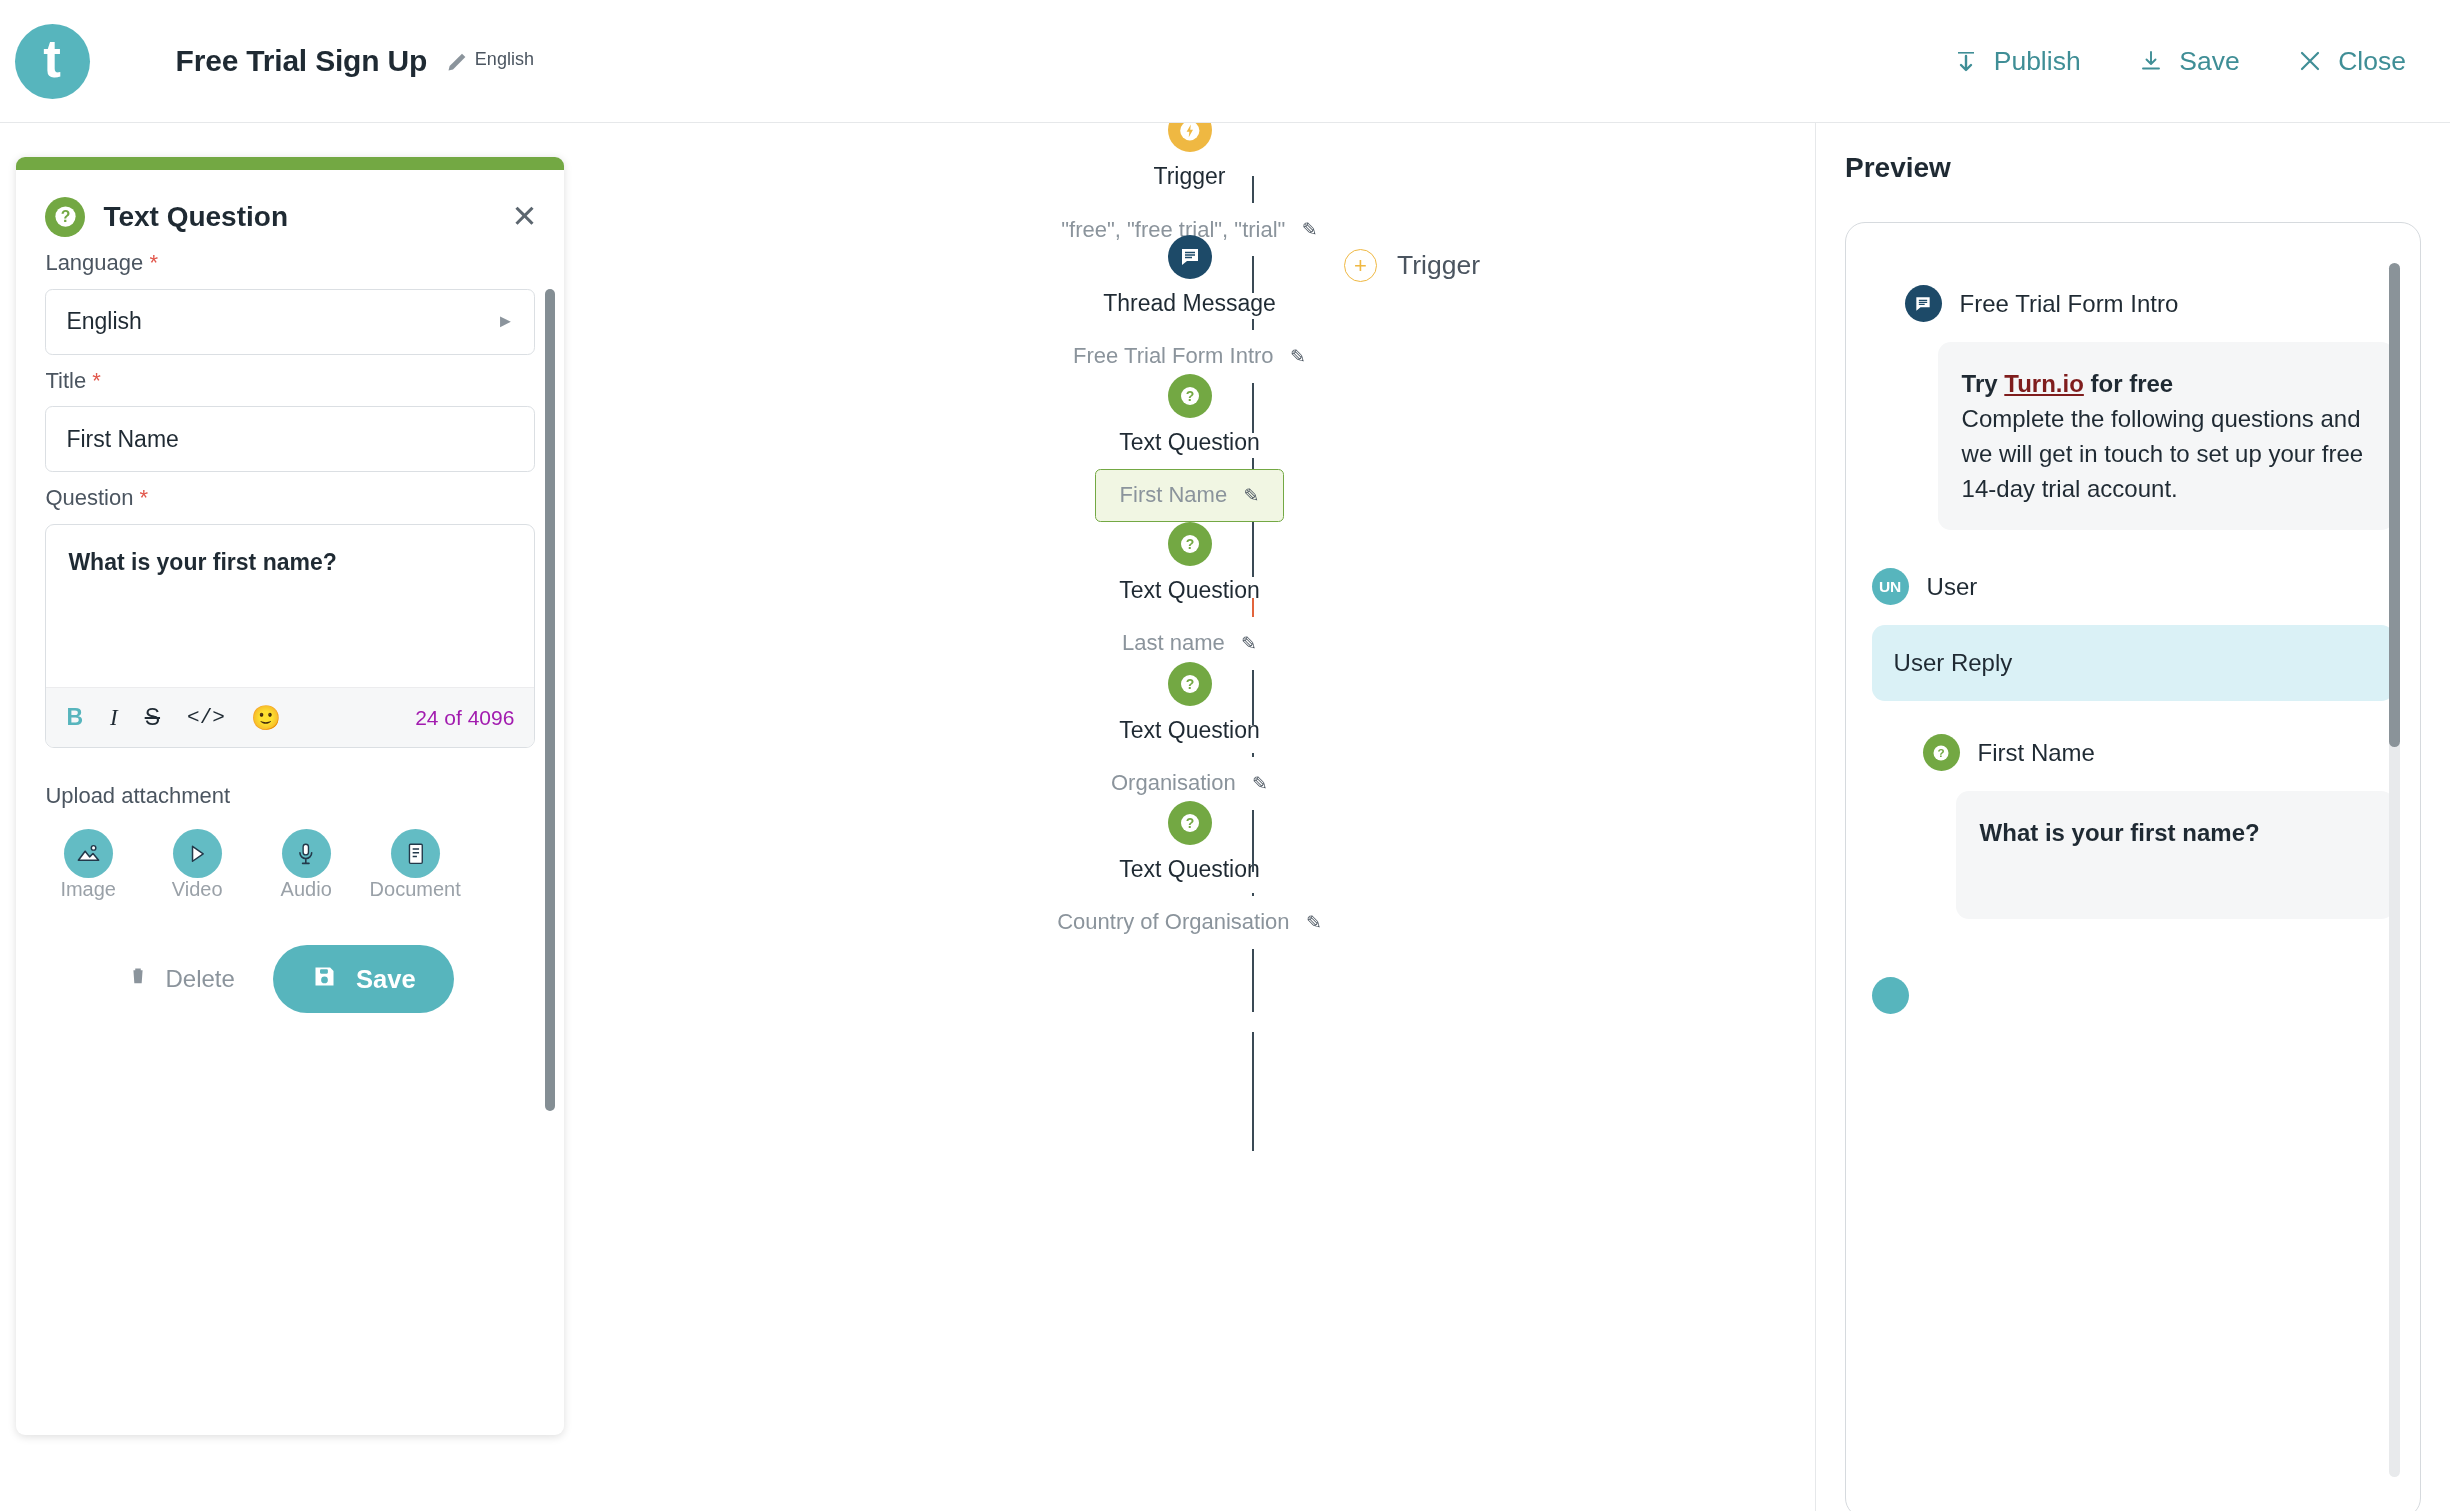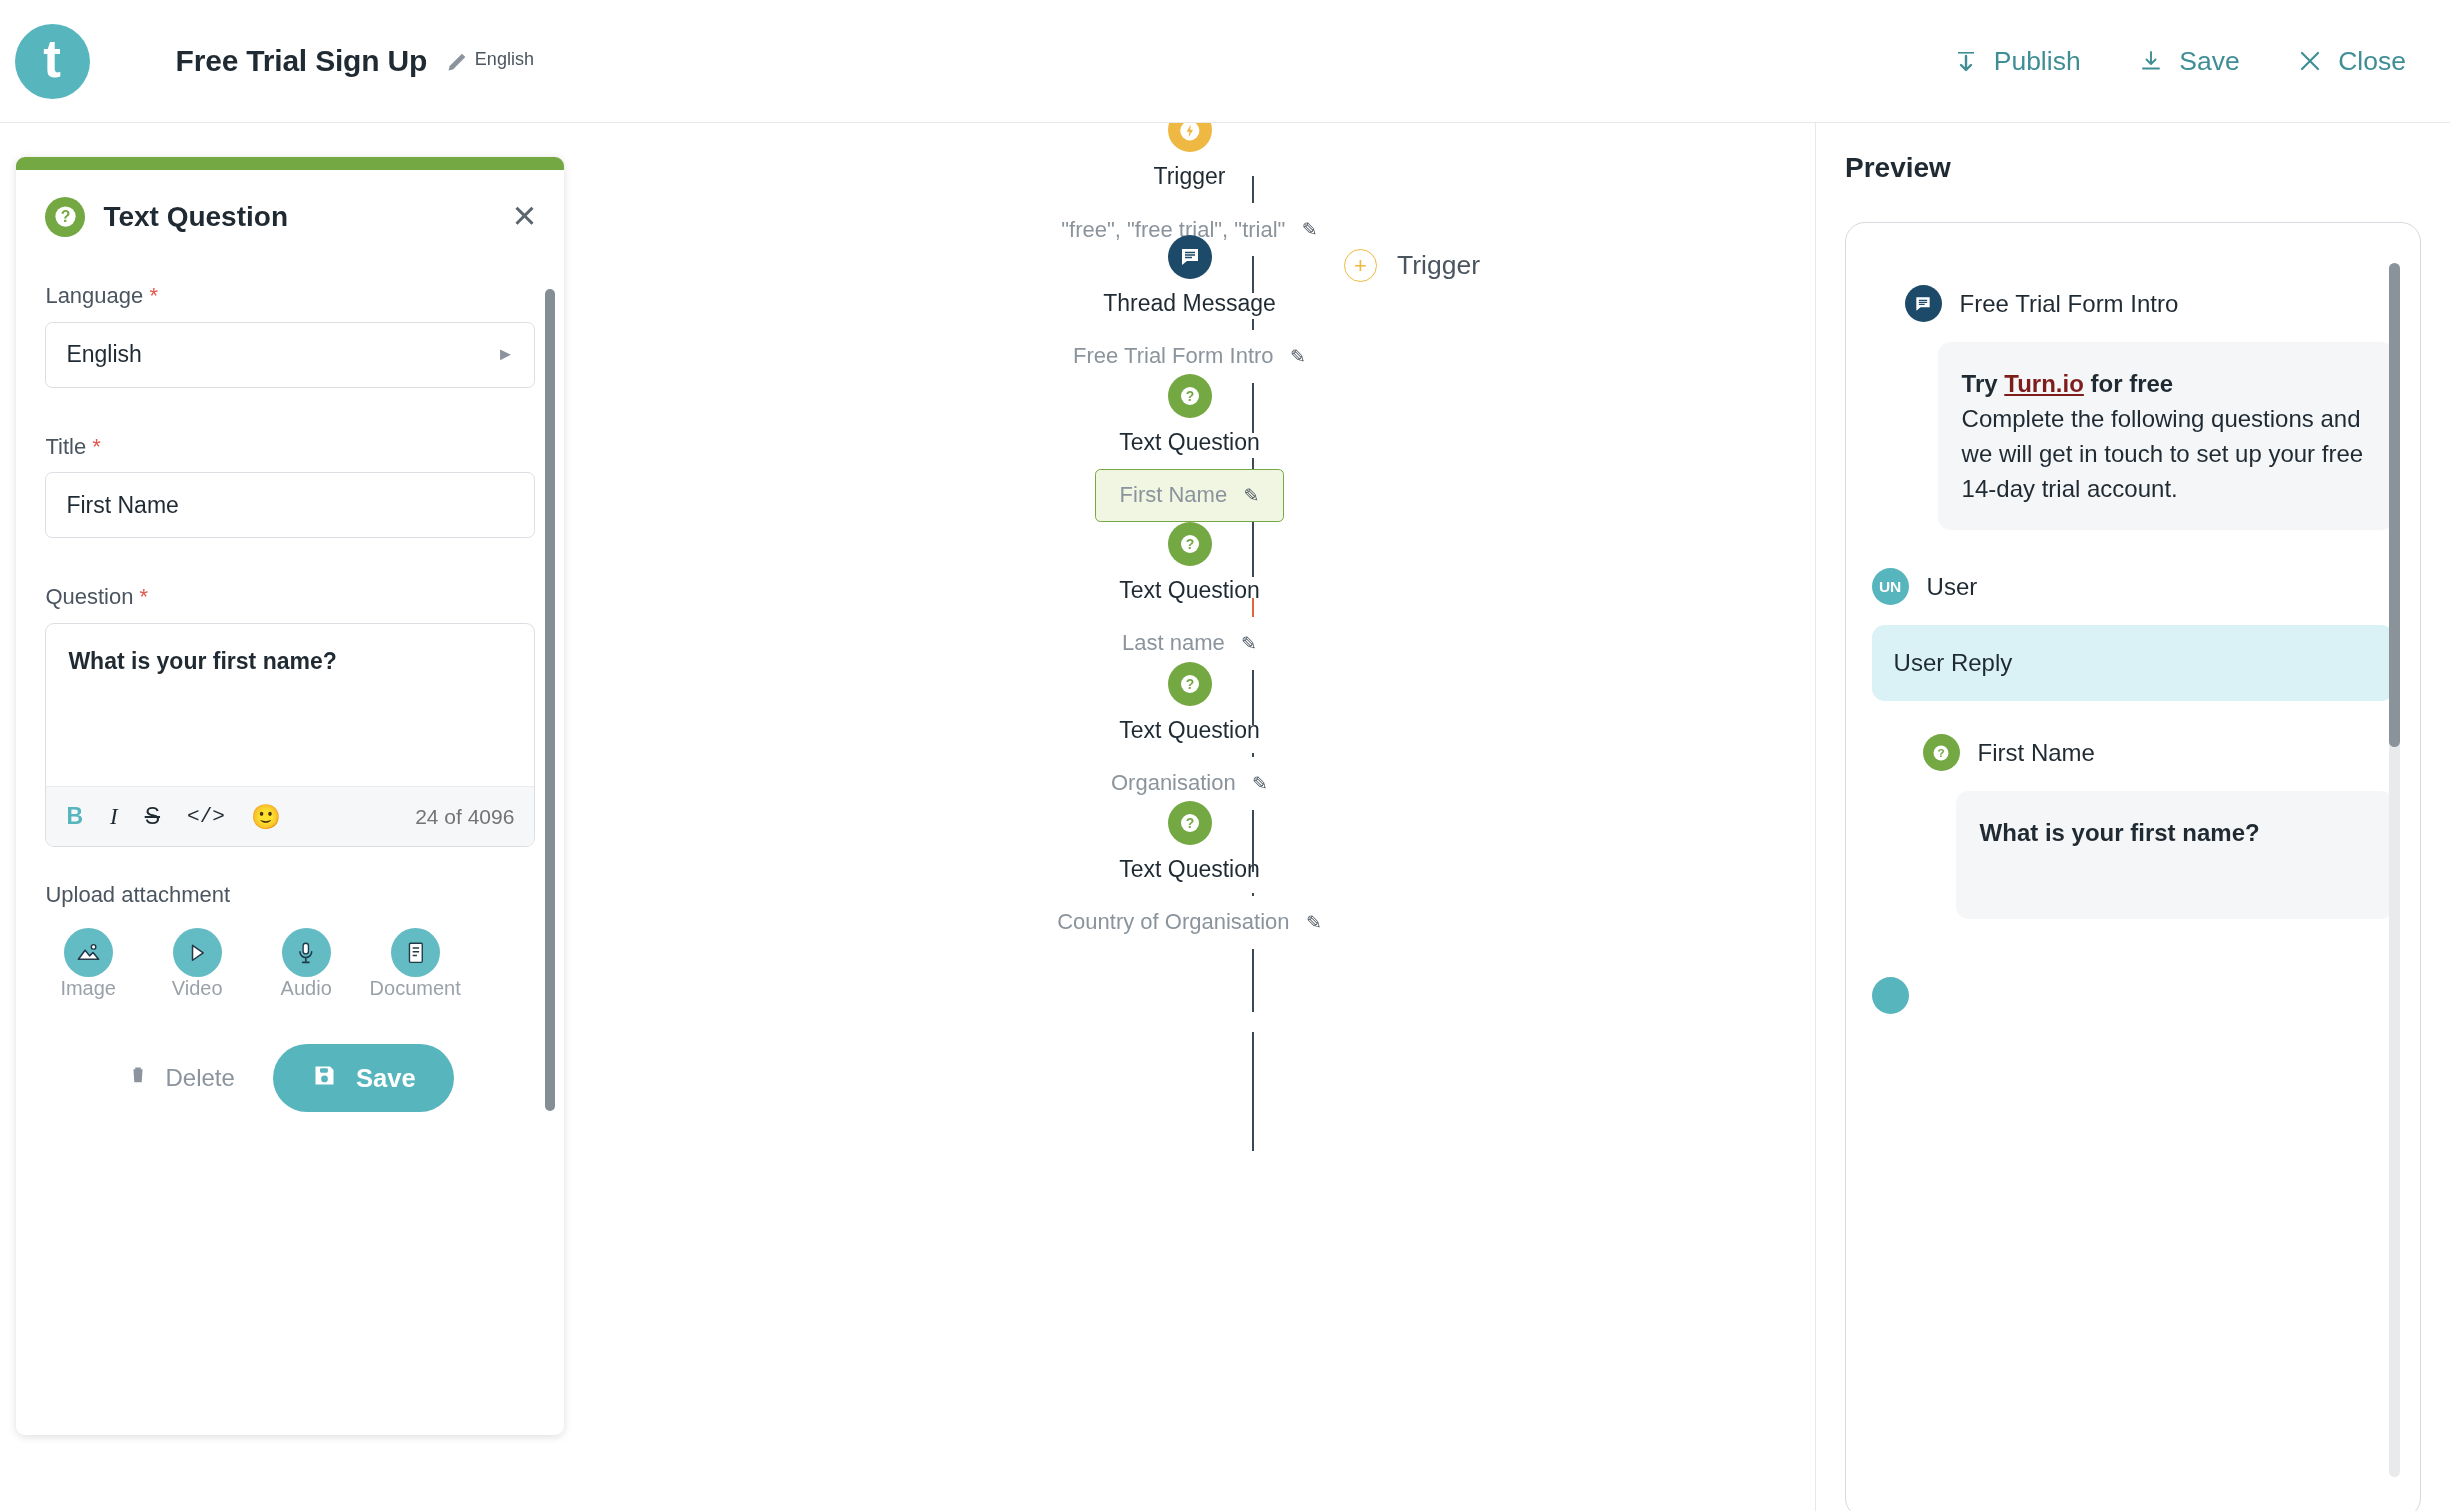--- a/index.html
+++ b/index.html
@@ -56,21 +56,21 @@
     width: 40px; height: 40px; border-radius: 50%;
     display: flex; align-items: center; justify-content: center;
     font-size: 24px; font-weight: 700; color: #fff;
     flex: 0 0 auto;
   }
   .chip-green { background: #73a843; }
   #panel-title { font-size: 28px; font-weight: 700; color: #1f2a33; margin-left: 18px; }
   #panel-close { margin-left: auto; font-size: 31px; color: #5c666f; cursor: pointer; line-height: 1; }
 
   #panel-body { padding: 0 29px; position: relative; }
-  .field-label { font-size: 22px; color: #4b5560; margin-top: 46px; margin-bottom: 12.8px; }
+  .field-label { font-size: 22px; color: #4b5560; margin-top: 13px; margin-bottom: 12.8px; }
   .req { color: #e2574c; font-size: 22px; }
 
   .select-box, .input-box {
     height: 66px; border: 0.9px solid #dbdfe3; border-radius: 7.3px;
     display: flex; align-items: center; padding: 0 20px;
     font-size: 23px; color: #1f2a33; background: #fff;
     cursor: text;
   }
   .select-box { cursor: pointer; }
   .select-arrow { margin-left: auto; color: #8b949c; font-size: 18px; }
@@ -85,21 +85,21 @@
   .editor-toolbar {
     background: #f6f7f8; border-top: 0.9px solid #ececee;
     height: 60px; display: flex; align-items: center; padding: 0 20px; gap: 27px;
   }
   .tb-btn { font-size: 23px; color: #1f2a33; cursor: pointer; }
   .tb-b { color: #57b5bd; font-weight: 700; }
   .tb-i { font-style: italic; font-family: "Liberation Serif", serif; }
   .tb-s { text-decoration: line-through; }
   .tb-code { font-family: "Liberation Mono", monospace; font-size: 21px; }
   .tb-emoji { font-size: 24px; }
-  .tb-count { margin-left: auto; font-size: 21px; color: #737373; }
+  .tb-count { margin-left: auto; font-size: 21px; color: #a21caf; }
 
   #upload-label { font-size: 22px; color: #4b5560; margin-top: 35px; }
   #upload-row { display: flex; gap: 38px; margin-top: 20px; padding-left: 7.3px; }
   .upload-item { display: flex; flex-direction: column; align-items: center; gap: 0; cursor: pointer; width: 71px; }
   .upload-circle {
     width: 49px; height: 49px; border-radius: 50%; background: #63bcc4;
     display: flex; align-items: center; justify-content: center;
   }
   .upload-name { font-size: 20px; color: #9aa1a8; }
 

